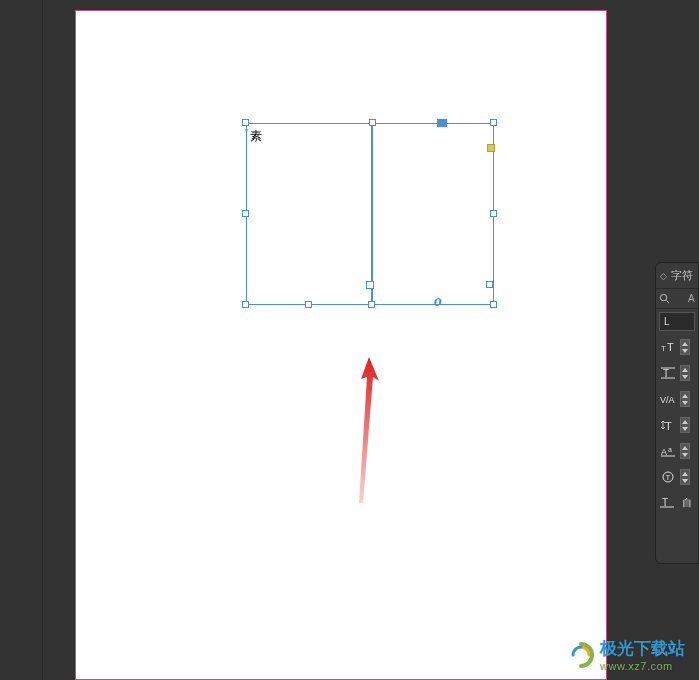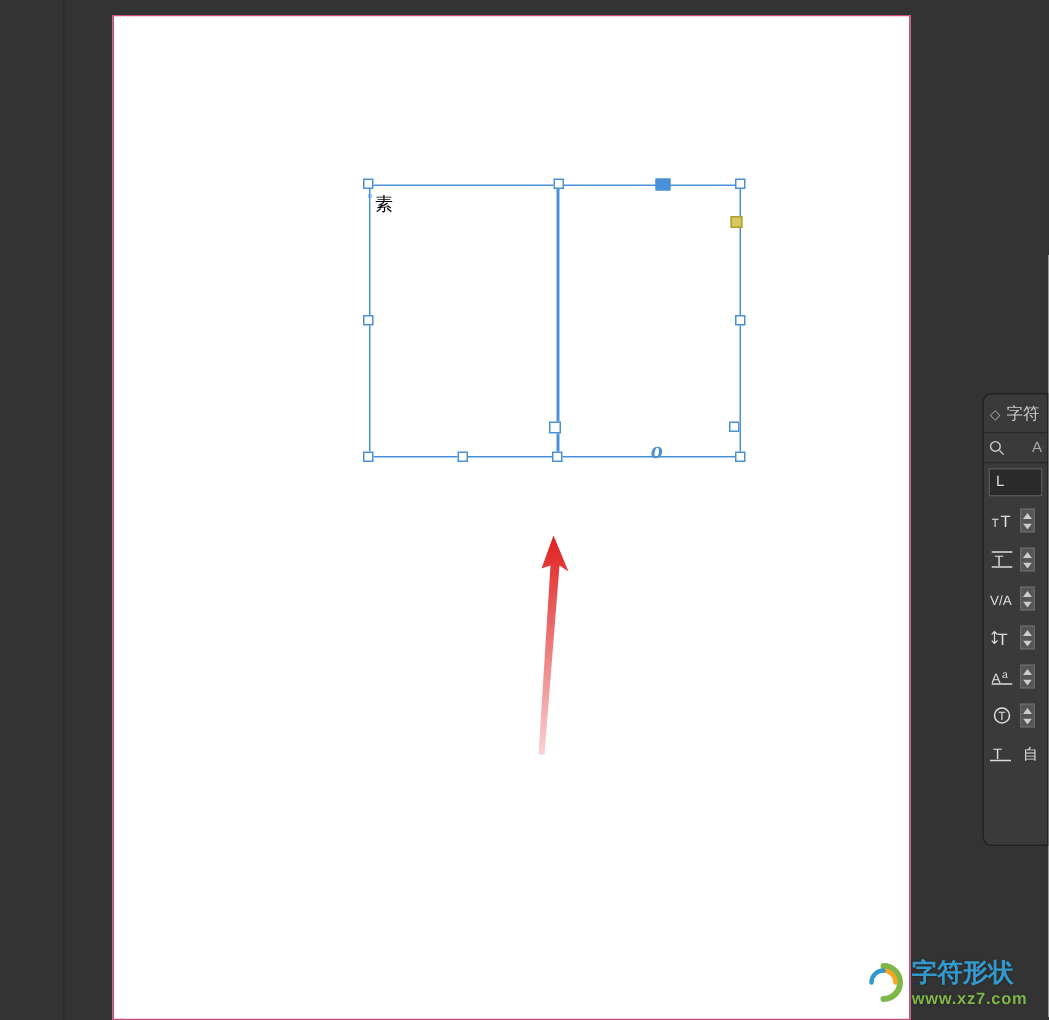--- a/index.html
+++ b/index.html
@@ -197,22 +197,21 @@
       gap: 6px;
       color: #3399cc;
       font-weight: bold;
       font-size: 17px;
       text-shadow: 0 0 2px rgba(0,0,0,0.3);
     }
     .watermark-sub {
       font-size: 11px;
       color: #7fb648;
       letter-spacing: 0.5px;
-      font-weight: bold;
-      text-align: right;
+      font-weight: normal;
     }
     .watermark-logo {
       width: 26px;
       height: 26px;
     }
     .diamond {
       font-size: 9px;
       color: #aaa;
     }
   </style>
@@ -419,16 +418,16 @@
   </div>
 </div>
 
 <div class="watermark">
   <svg class="watermark-logo" viewBox="0 0 26 26">
     <path d="M 13 2 A 11 11 0 0 1 24 13 A 11 11 0 0 1 13 24" fill="none" stroke="#7fb648" stroke-width="4" stroke-linecap="round"></path>
     <path d="M 13 5 A 8 8 0 0 1 21 13" fill="none" stroke="#f5a623" stroke-width="3" stroke-linecap="round"></path>
     <path d="M 5 13 A 8 8 0 0 1 13 5" fill="none" stroke="#3399cc" stroke-width="3" stroke-linecap="round"></path>
   </svg>
   <div>
-    <div>字符形状</div>
+    <div>极光下载站</div>
     <div class="watermark-sub">www.xz7.com</div>
   </div>
 </div>
 
 </body></html>

